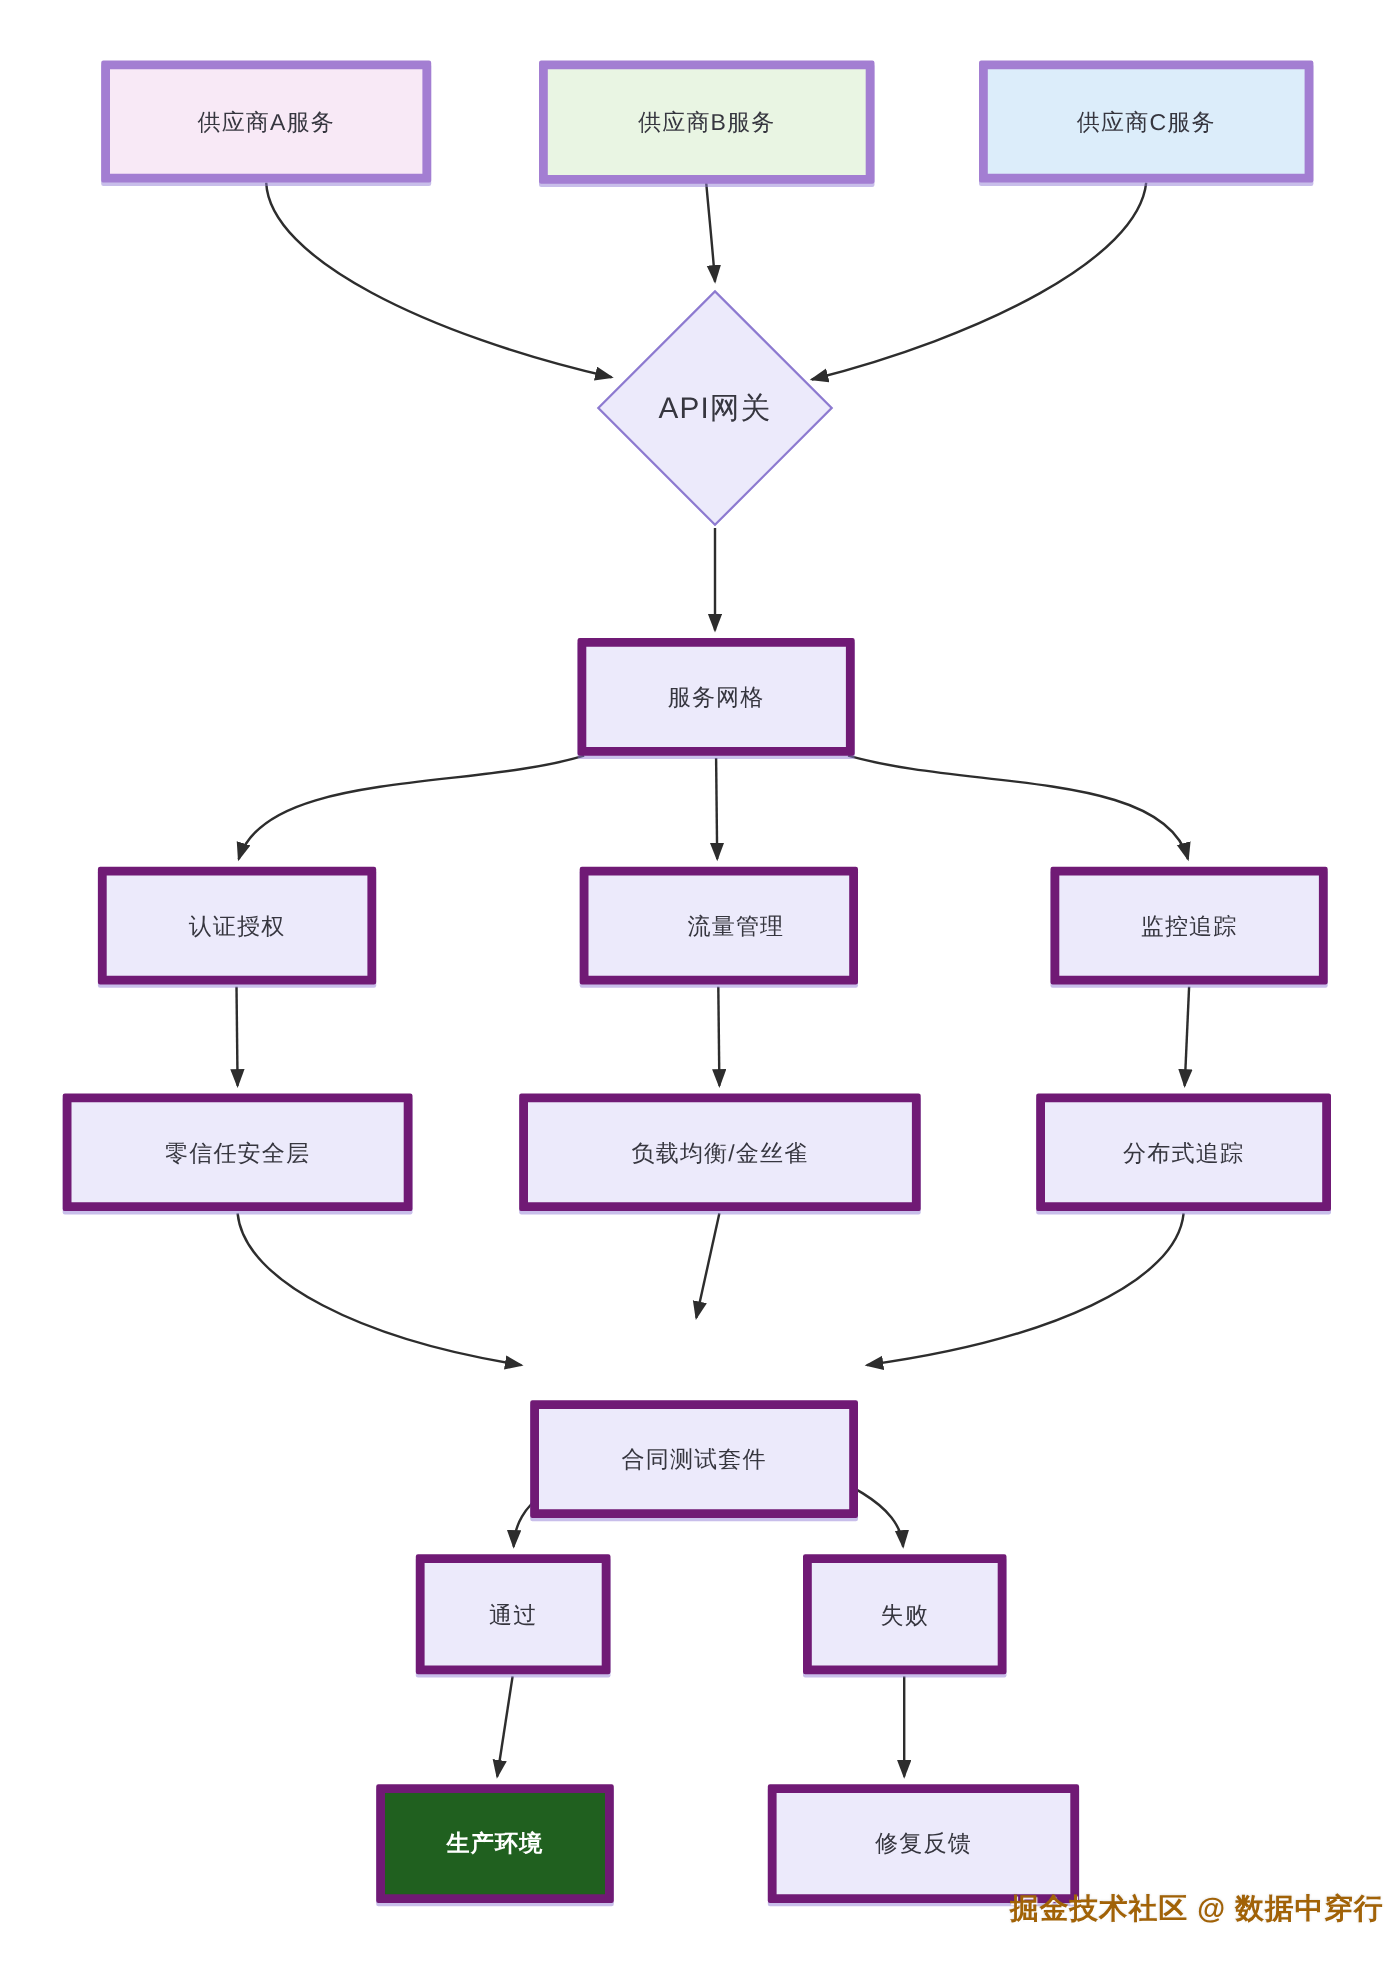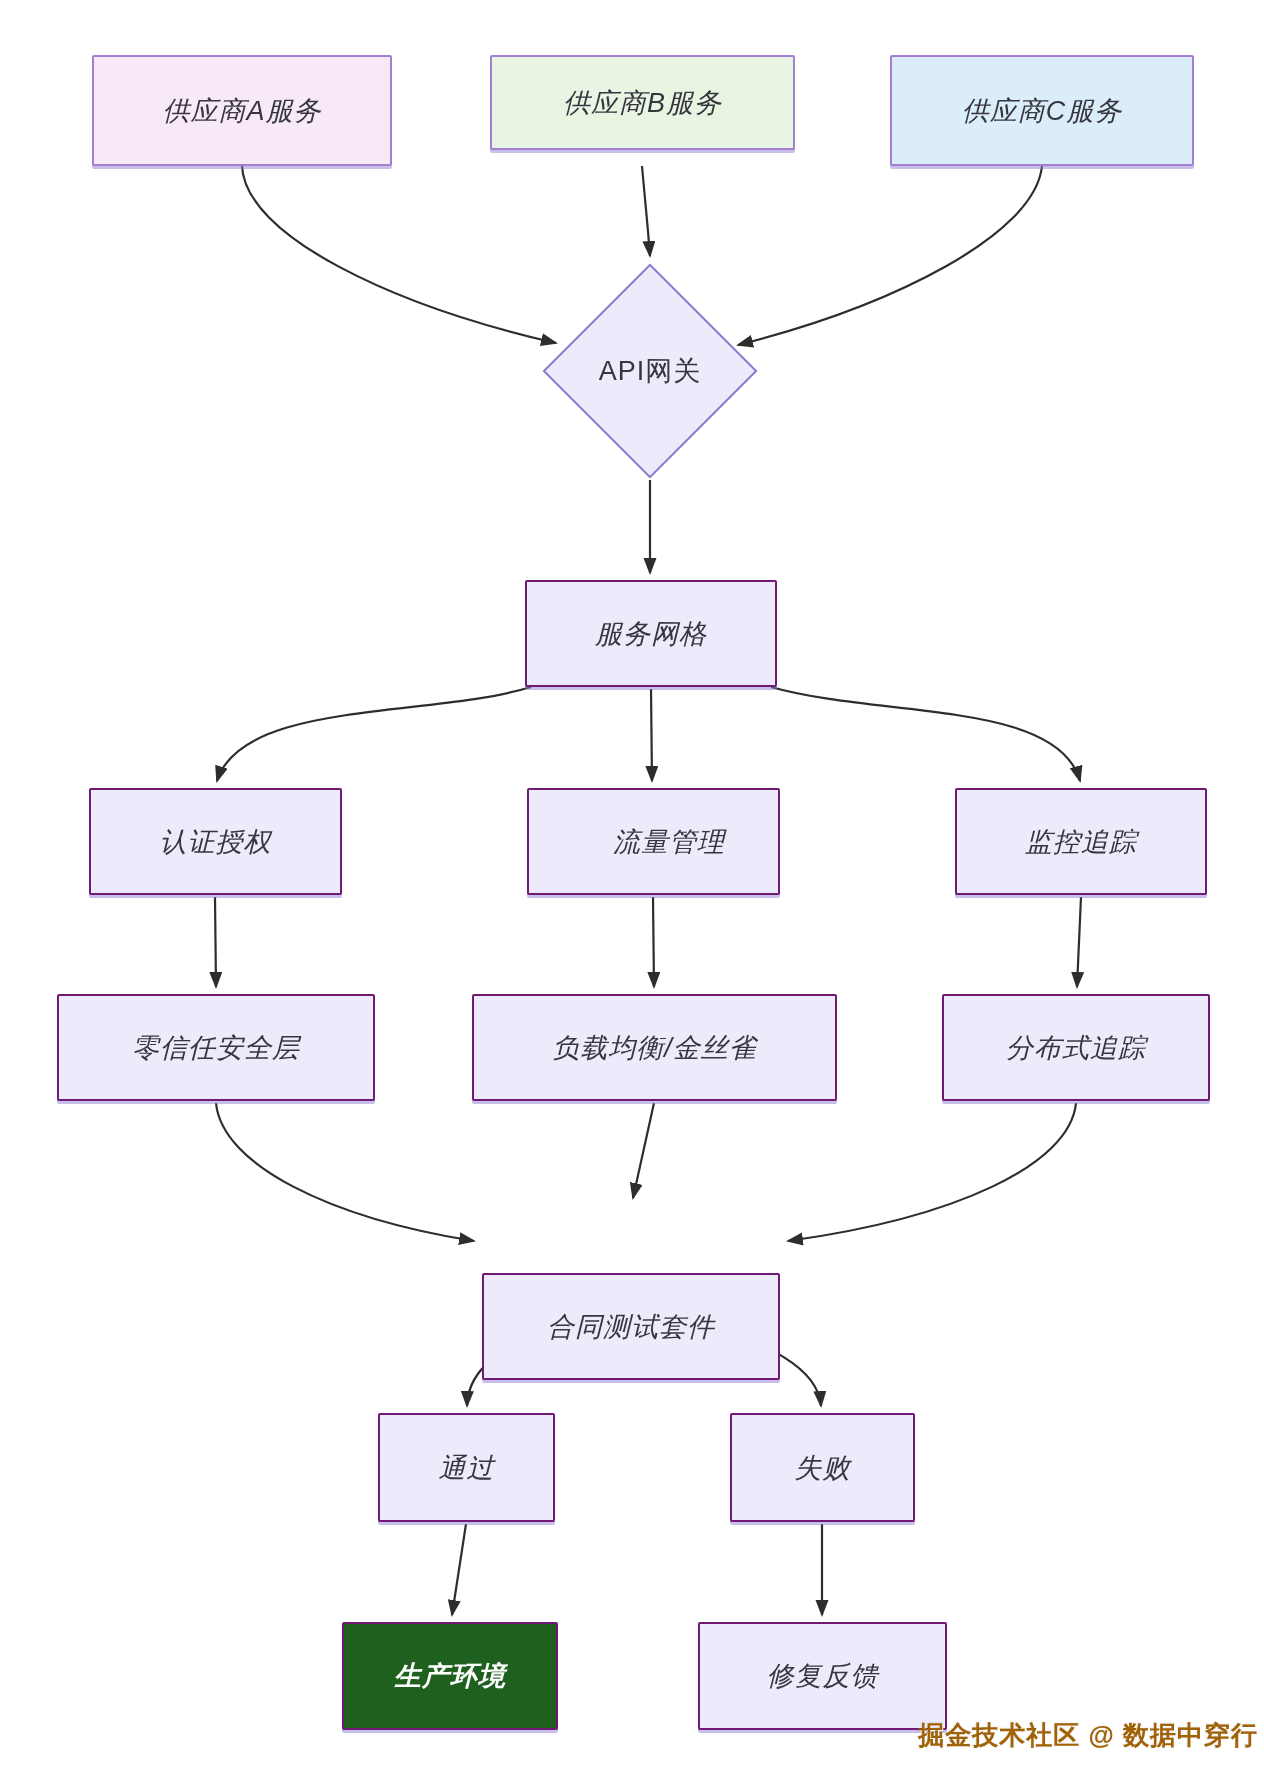--- a/index.html
+++ b/index.html
@@ -8,28 +8,27 @@
     position:relative;
     width:1264px;height:1785px;
     background:#ffffff;
     overflow:hidden;
   }
   #edges{position:absolute;left:0;top:0;width:1264px;height:1785px;}
   .node{
     position:absolute;
     box-sizing:border-box;
     display:flex;align-items:center;justify-content:center;
-    border:2px solid #701a75;
+    border:8px solid #701a75;
     border-radius:2px;
     box-shadow:0 3px 0 rgba(146,125,214,.5);
-    font-size:27px;color:#36363f;
+    font-size:21px;color:#36363f;
     letter-spacing:1px;
     text-align:center;
     z-index:2;
-    font-style:italic;
   }
   .fill-lavender{background:#eceafb;}
   .fill-pink{background:#f8e9f6;border-color:#a37ed2;}
   .fill-green{background:#e9f5e3;border-color:#a37ed2;}
   .fill-blue{background:#dcedfa;border-color:#a37ed2;}
   .fill-darkgreen{background:#20601f;color:#ffffff;font-weight:bold;}
   .diamond{
     position:absolute;
     box-sizing:border-box;
     width:152px;height:152px;
@@ -49,34 +48,34 @@
     position:absolute;
     right:6px;top:1718px;
     font-size:26px;font-weight:bold;
     color:#a16207;
     text-shadow:1px 1px 1px #ffffff,0 0 2px rgba(60,60,60,.25);
     z-index:3;
     letter-spacing:1px;
   }
   
   #n-supplier-a{left:92px;top:55px;width:300px;height:111px;}
-  #n-supplier-b{left:490px;top:55px;width:305px;height:95px;text-align:right;}
+  #n-supplier-b{left:490px;top:55px;width:305px;height:112px;text-align:right;}
   #n-supplier-c{left:890px;top:55px;width:304px;height:111px;}
   #n-service-mesh{left:525px;top:580px;width:252px;height:107px;}
   #n-auth{left:89px;top:788px;width:253px;height:107px;}
   #n-traffic{left:527px;top:788px;width:253px;height:107px;padding-left:31px;}
   #n-monitoring{left:955px;top:788px;width:252px;height:107px;}
   #n-zero-trust{left:57px;top:994px;width:318px;height:107px;}
   #n-load-balance{left:472px;top:994px;width:365px;height:107px;}
   #n-dist-tracing{left:942px;top:994px;width:268px;height:107px;}
   #n-contract-test{left:482px;top:1273px;width:298px;height:107px;}
   #n-pass{left:378px;top:1413px;width:177px;height:109px;}
   #n-fail{left:730px;top:1413px;width:185px;height:109px;}
   #n-production{left:342px;top:1622px;width:216px;height:108px;align-items:center;}
-  #n-fix-feedback{left:698px;top:1622px;width:249px;height:108px;}
+  #n-fix-feedback{left:698px;top:1622px;width:283px;height:108px;}
   .edge{fill:none;stroke:#2d2d2d;stroke-width:2.2px;}
 </style>
 </head>
 <body>
 
 <div id="canvas">
 
   <svg id="edges" viewBox="0 0 1264 1785" xmlns="http://www.w3.org/2000/svg">
     <defs>
       <marker id="arrow" markerUnits="userSpaceOnUse" markerWidth="18" markerHeight="14" refX="15" refY="6.5" orient="auto">

